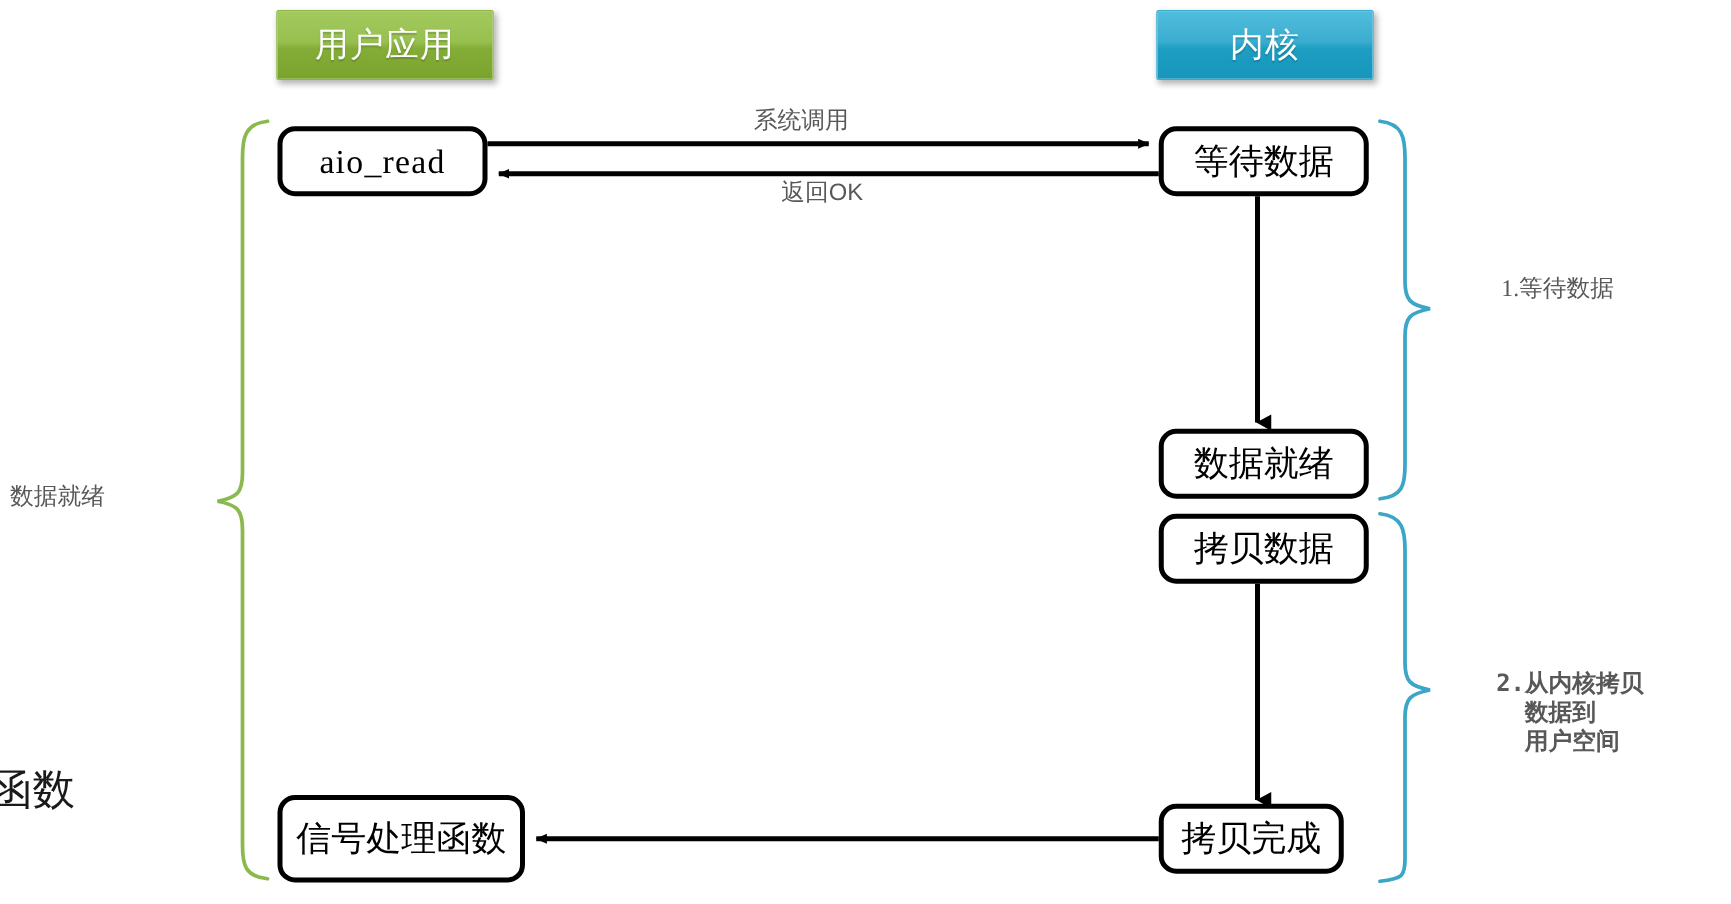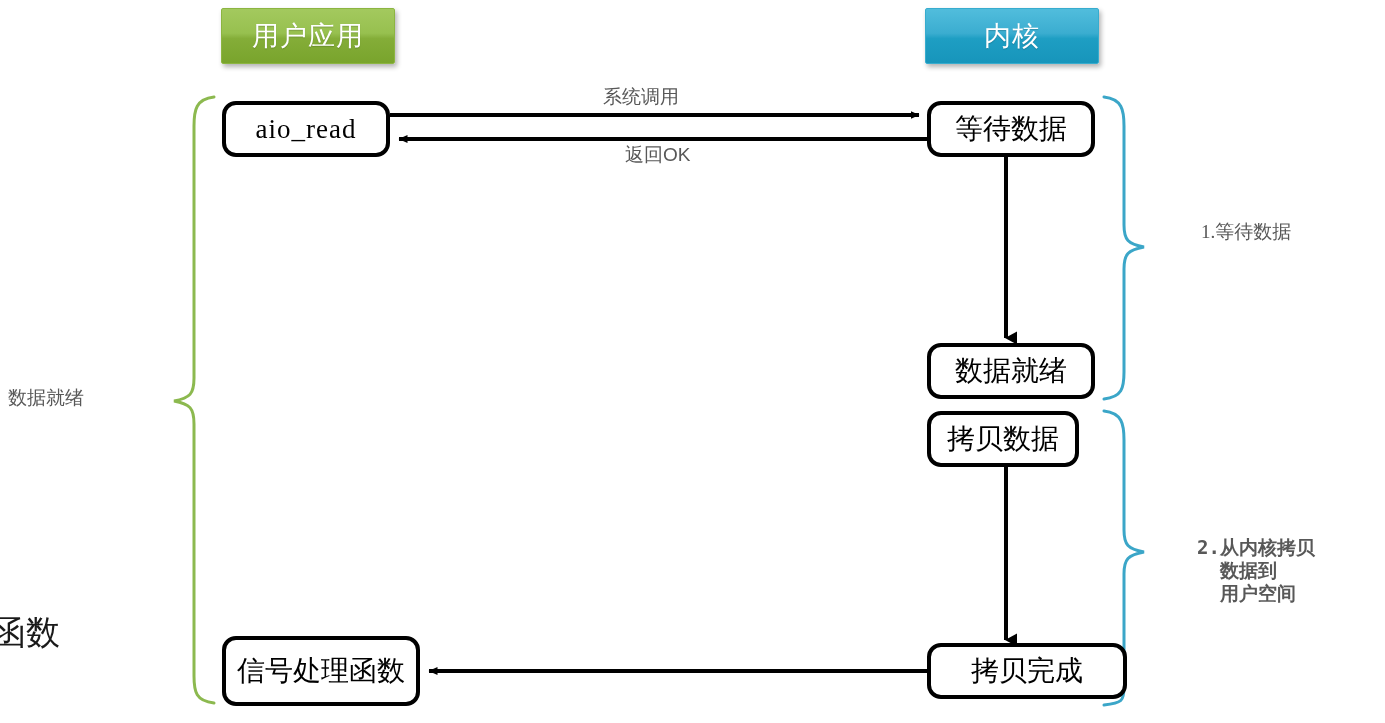--- a/index.html
+++ b/index.html
@@ -57,22 +57,22 @@
     z-index: 5;
   }
   .node.mono {
     font-family: Liberation Serif, serif;
     font-size: 27px;
     letter-spacing: 1px;
   }
   #node-aio-read   { left: 222px; top: 101px; width: 168px; height: 56px; }
   #node-no-data    { left: 927px; top: 101px; width: 168px; height: 56px; }
   #node-data-ready { left: 927px; top: 343px; width: 168px; height: 56px; }
-  #node-copy-data  { left: 927px; top: 411px; width: 152px; height: 56px; }
-  #node-copy-done  { left: 927px; top: 643px; width: 200px; height: 56px; }
+  #node-copy-data  { left: 927px; top: 411px; width: 168px; height: 56px; }
+  #node-copy-done  { left: 927px; top: 643px; width: 148px; height: 56px; }
   #node-sig-handler{ left: 222px; top: 636px; width: 198px; height: 70px; align-items: center; }
 
   
   #wires {
     position: absolute;
     left: 0; top: 0;
     width: 1385px; height: 723px;
     z-index: 2;
   }
   

